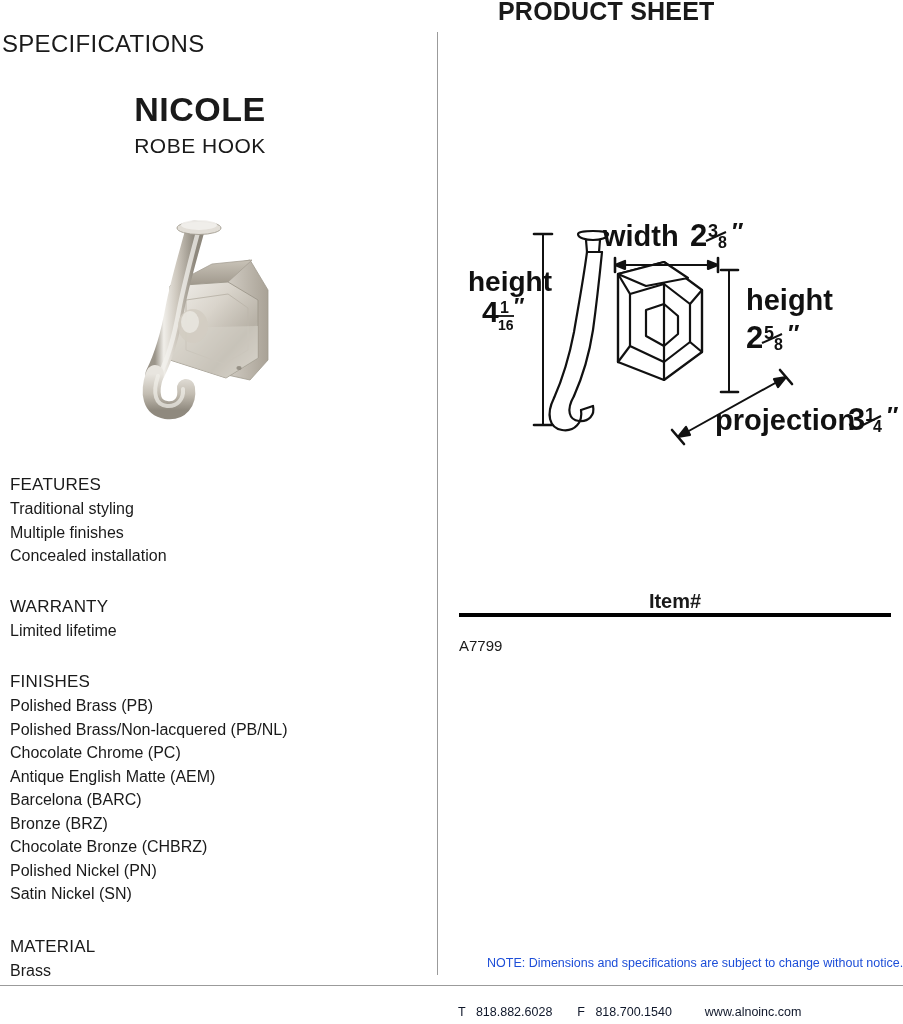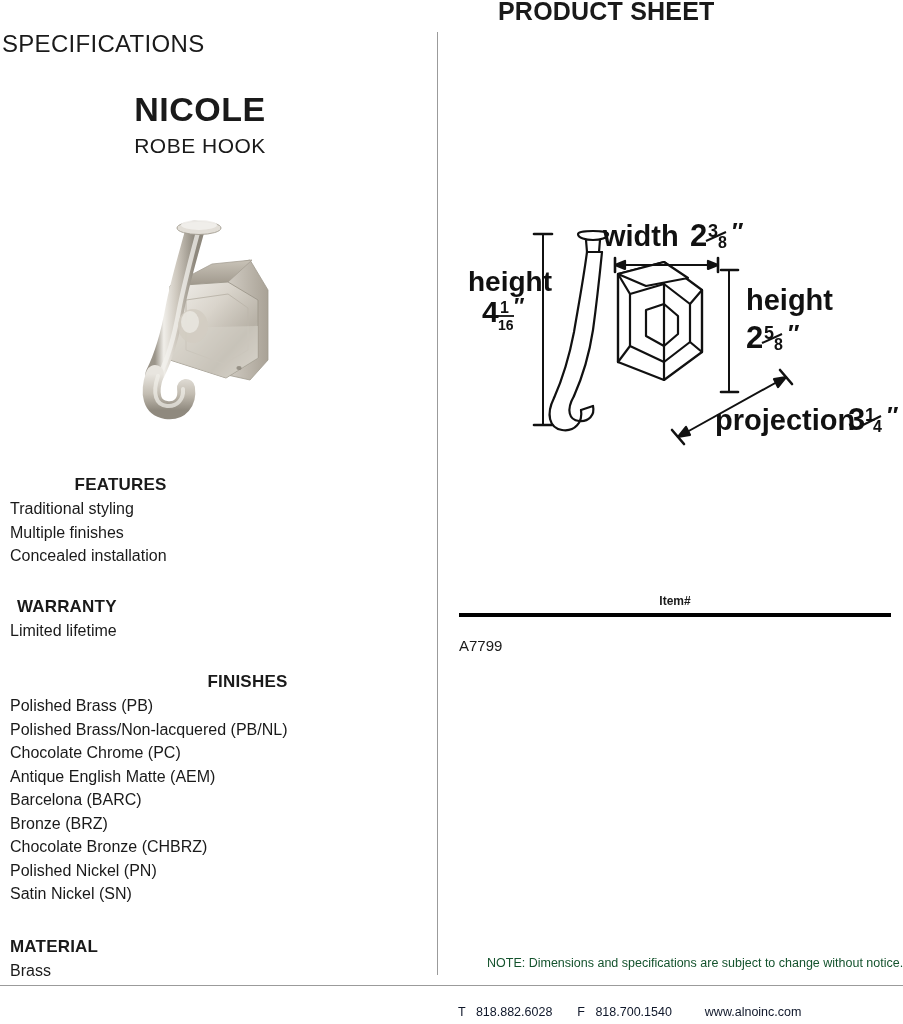--- a/index.html
+++ b/index.html
@@ -89,25 +89,24 @@
     height: 222px;
   }
 
   
   .section {
     position: absolute;
     left: 10px;
   }
   .section-heading {
     font-size: 17px;
-    font-weight: bold;
+    font-weight: normal;
     letter-spacing: 0.2px;
     margin: 0 0 2px 0;
     line-height: 21px;
-    text-align: right;
   }
   .section-line {
     font-size: 16px;
     font-weight: 400;
     line-height: 23.5px;
     white-space: nowrap;
   }
   #sec-features { top: 474px; }
   #sec-warranty { top: 596px; }
   #sec-finishes { top: 671px; }
@@ -125,21 +124,21 @@
 
   
   .item-table {
     position: absolute;
     left: 459px;
     top: 592px;
     width: 432px;
   }
   .item-header {
     text-align: center;
-    font-size: 12px;
+    font-size: 20px;
     font-weight: bold;
     line-height: 19px;
   }
   .item-rule {
     margin-top: 2px;
     width: 100%;
     height: 4px;
     background: #000000;
   }
   .item-value {
@@ -149,21 +148,21 @@
     line-height: 19px;
   }
 
   
   .note-text {
     position: absolute;
     left: 487px;
     top: 956px;
     font-size: 12.5px;
     font-weight: 400;
-    color: #14532d;
+    color: #1d4ed8;
     white-space: nowrap;
   }
   .footer-contact {
     position: absolute;
     left: 458px;
     top: 1005px;
     font-size: 12.5px;
     font-weight: 400;
     color: #0f172a;
     white-space: nowrap;

